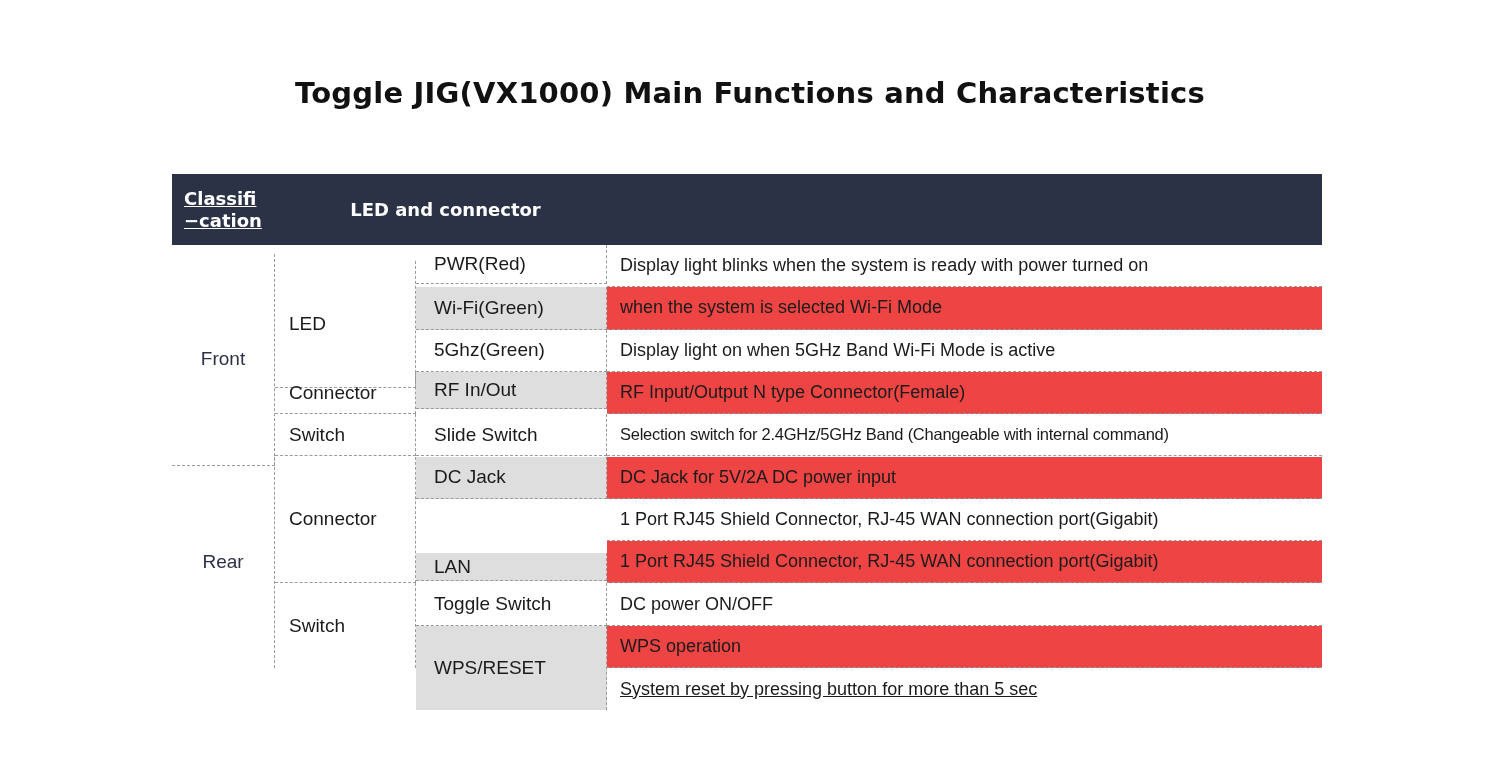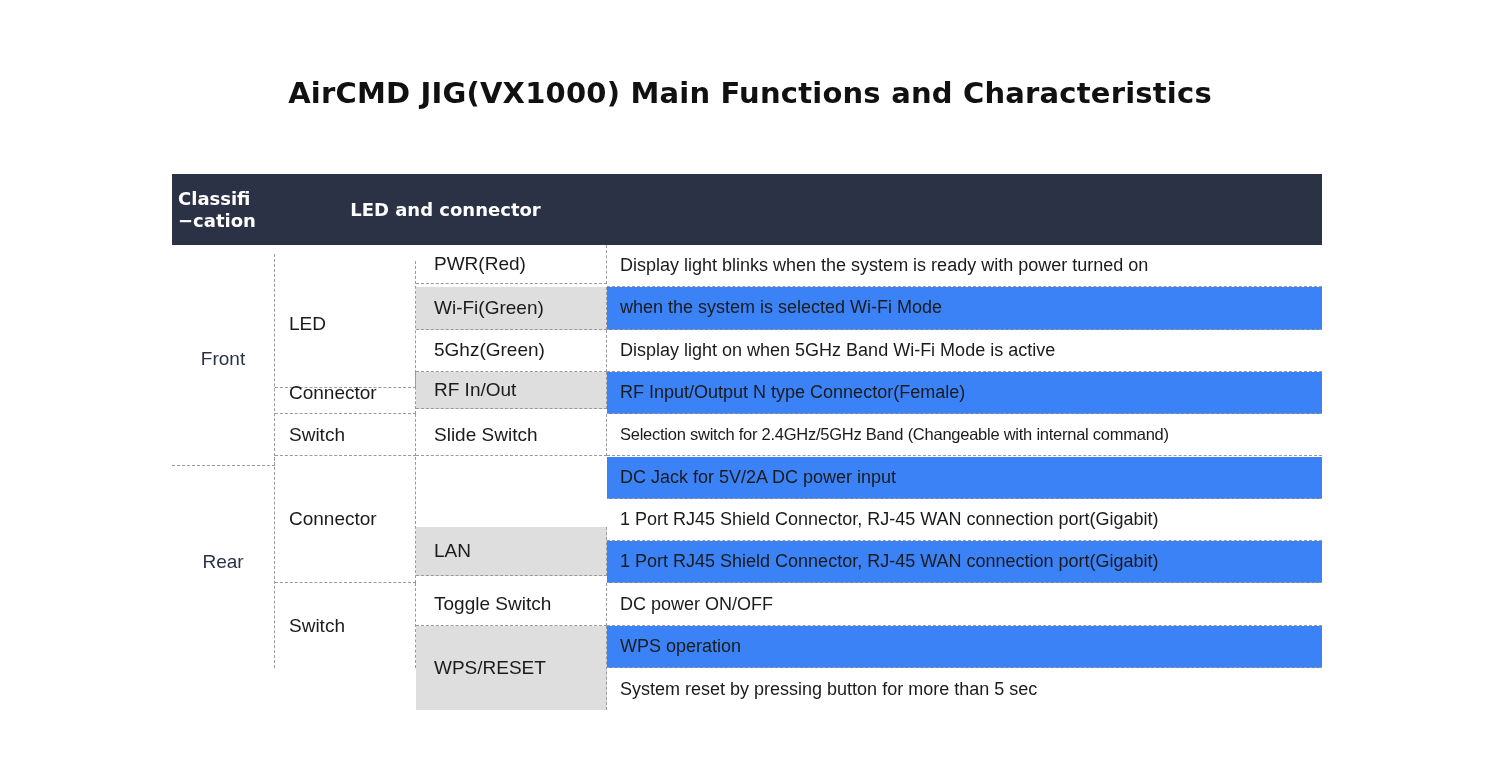--- a/index.html
+++ b/index.html
@@ -49,23 +49,24 @@
   .th {
     display: flex;
     align-items: center;
     font-family: "DejaVu Sans", sans-serif;
     font-weight: bold;
     font-size: 18px;
     line-height: 1.18;
   }
   .th-class {
     width: 103px;
-    padding-left: 6px;
+    padding-left: 12px;
     justify-content: flex-start;
     white-space: pre-line;
+    text-decoration: underline;
   }
   .th-led {
     width: 341px;
     justify-content: center;
   }
   .th-status {
     width: 706px;
     justify-content: center;
   }
 
@@ -81,23 +82,23 @@
     left: 435px;
     width: 715px;
     height: 42.3px;
     display: flex;
     align-items: center;
     padding-left: 13px;
     font-size: 18px;
     color: #1b1b1b;
     border-bottom: 1px dashed #9a9a9a;
   }
-  .desc-row.shaded { background: #3b82f6; }
+  .desc-row.shaded { background: #ef4444; }
   .desc-row.small { font-size: 16.5px; letter-spacing: -0.25px; }
-  .desc-row.nb { border-bottom: none; }
+  .desc-row.nb { border-bottom: none; text-decoration: underline; }
 
   
   .item-cell {
     position: absolute;
     left: 244px;
     width: 191px;
     display: flex;
     align-items: center;
     padding-left: 18px;
     font-size: 19px;
@@ -136,21 +137,21 @@
     border-bottom: 1px dashed #9a9a9a;
     border-right: 1px dashed #9a9a9a;
   }
   .class-cell.nb { border-bottom: none; }
 </style>
 </head>
 <body>
 
 <div class="page">
 
-  <div class="title">AirCMD JIG(VX1000) Main Functions and Characteristics</div>
+  <div class="title">Toggle JIG(VX1000) Main Functions and Characteristics</div>
 
   <div class="table-wrap">
 
     <div class="thead">
       <div class="th th-class">Classifi
 −cation</div>
       <div class="th th-led">LED and connector</div>
     </div>
 
     <div class="tbody">
@@ -162,21 +163,22 @@
       <div class="group-cell" style="top:126.9px; height:42.3px;">Connector</div>
       <div class="group-cell" style="top:169.2px; height:42.3px;">Switch</div>
       <div class="group-cell" style="top:211.5px; height:126.9px;">Connector</div>
       <div class="group-cell nb" style="top:338.4px; height:84.6px;">Switch</div>
 
       <div class="item-cell" style="top:0px; height:39px;">PWR(Red)</div>
       <div class="item-cell shaded" style="top:42.3px; height:42.3px;">Wi-Fi(Green)</div>
       <div class="item-cell" style="top:84.6px; height:42.3px;">5Ghz(Green)</div>
       <div class="item-cell shaded" style="top:126.9px; height:37px;">RF In/Out</div>
       <div class="item-cell" style="top:169.2px; height:42.3px;">Slide Switch</div>
-      <div class="item-cell shaded" style="top:282px; height:49px;text-align:center;">LAN</div>
+      <div class="item-cell shaded" style="top:211.5px; height:42.3px;">DC Jack</div>
+      <div class="item-cell shaded" style="top:308px; height:28px;text-align:center;">LAN</div>
       <div class="item-cell" style="top:338.4px; height:42.3px;">Toggle Switch</div>
       <div class="item-cell shaded nb" style="top:380.7px; height:84.6px;">WPS/RESET</div>
 
       <div class="desc-row" style="top:0px;">Display light blinks when the system is ready with power turned on</div>
       <div class="desc-row shaded" style="top:42.3px;">when the system is selected Wi-Fi Mode</div>
       <div class="desc-row" style="top:84.6px;">Display light on when 5GHz Band Wi-Fi Mode is active</div>
       <div class="desc-row shaded" style="top:126.9px;">RF Input/Output N type Connector(Female)</div>
       <div class="desc-row small" style="top:169.2px;">Selection switch for 2.4GHz/5GHz Band (Changeable with internal command)</div>
       <div class="desc-row shaded" style="top:211.5px;">DC Jack for 5V/2A DC power input</div>
       <div class="desc-row" style="top:253.8px;">1 Port RJ45 Shield Connector, RJ-45 WAN connection port(Gigabit)</div>

